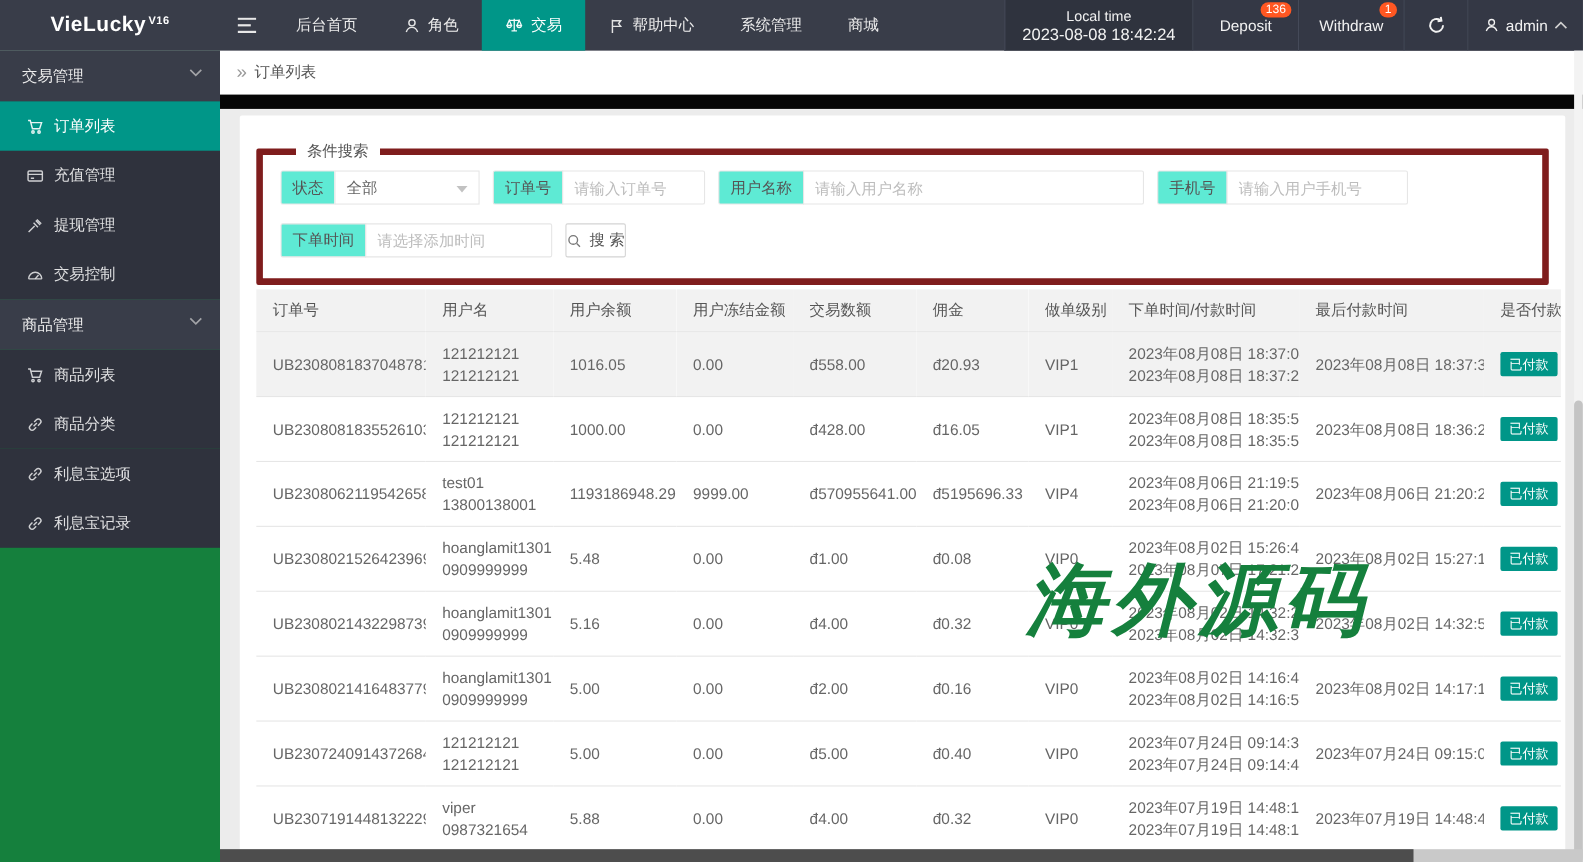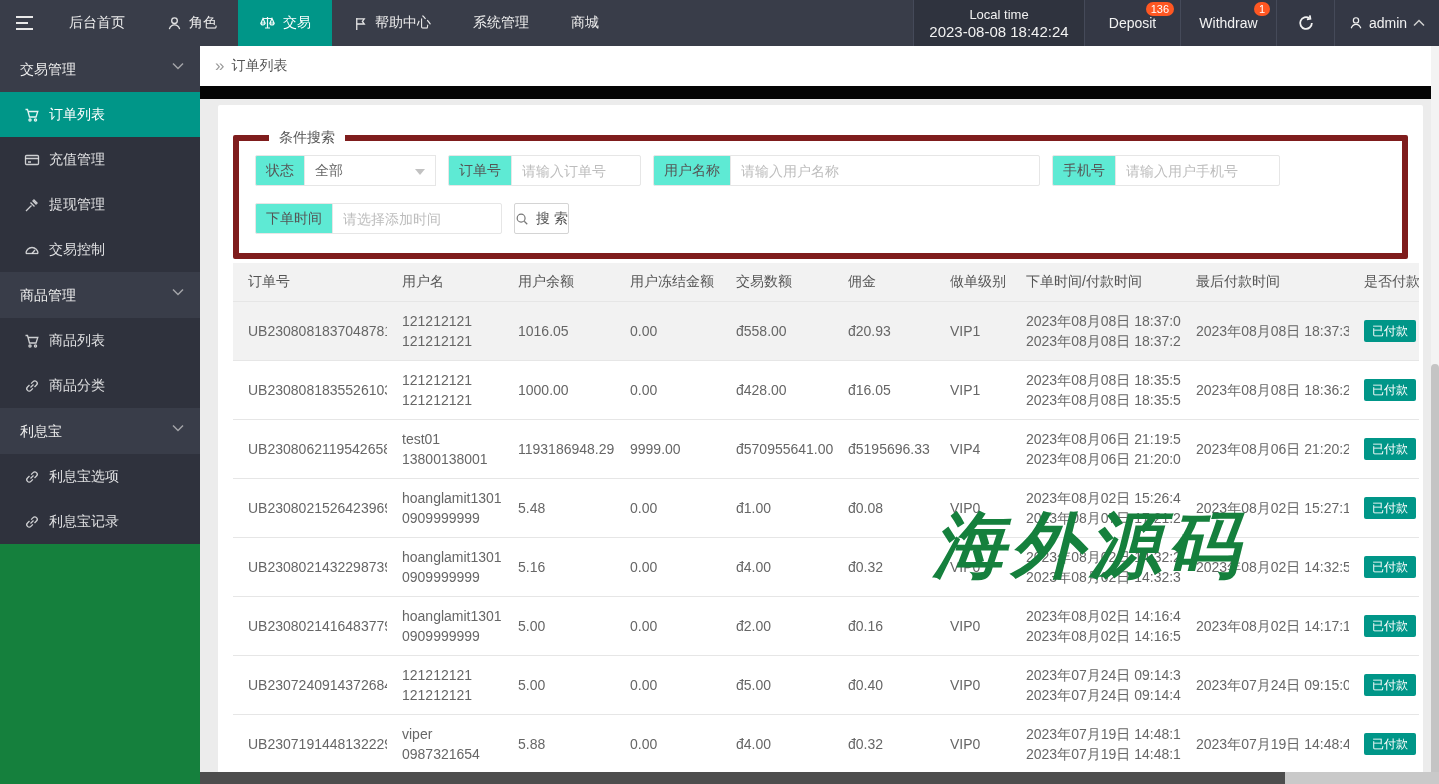--- a/index.html
+++ b/index.html
@@ -74,20 +74,24 @@
   .hscroll { position:absolute; left:200px; right:0; bottom:0; height:12px; background:#c9c9c9; z-index:61; }
   .hthumb { height:12px; width:1085px; background:#4d4d4d; }
   svg { display:block; }
 </style>
 </head>
 <body>
 
 <div class="app">
 
   <header class="navbar">
+    <div class="logo">
+      <span>VieLucky</span>
+        <sup>V16</sup>
+    </div>
     <div class="nav-toggle">
       <svg width="17" height="14" viewBox="0 0 17 14">
           <g fill="#e8e8e8">
             <rect x="0" y="0" width="17" height="2"></rect>
             <rect x="0" y="6" width="12" height="2"></rect>
             <rect x="0" y="12" width="17" height="2"></rect>
           </g>
         </svg>
     </div>
     <nav class="nav-left">
@@ -239,28 +243,20 @@
       <div class="side-item">
         <span>
             <svg width="16" height="16" viewBox="0 0 16 16" fill="none" stroke="currentColor" stroke-width="1.3">
               <path d="M6.5 9.5l3-3"></path>
               <path d="M5.5 7l-2 2a2.4 2.4 0 0 0 3.4 3.4l2-2"></path>
               <path d="M10.5 9l2-2A2.4 2.4 0 0 0 9.1 3.6l-2 2"></path>
             </svg>
           </span>
         <span>商品分类</span>
       </div>
-    </div>
-    <div class="side-group-header">
-      <span>利息宝</span>
-      <span class="chev">
-          <svg width="12" height="8" viewBox="0 0 12 8" fill="none" stroke="#cfcfcf" stroke-width="1.5">
-            <path d="M1 1.5l5 5 5-5"></path>
-          </svg>
-        </span>
     </div>
     <div class="side-children">
       <div class="side-item">
         <span>
             <svg width="16" height="16" viewBox="0 0 16 16" fill="none" stroke="currentColor" stroke-width="1.3">
               <path d="M6.5 9.5l3-3"></path>
               <path d="M5.5 7l-2 2a2.4 2.4 0 0 0 3.4 3.4l2-2"></path>
               <path d="M10.5 9l2-2A2.4 2.4 0 0 0 9.1 3.6l-2 2"></path>
             </svg>
           </span>

